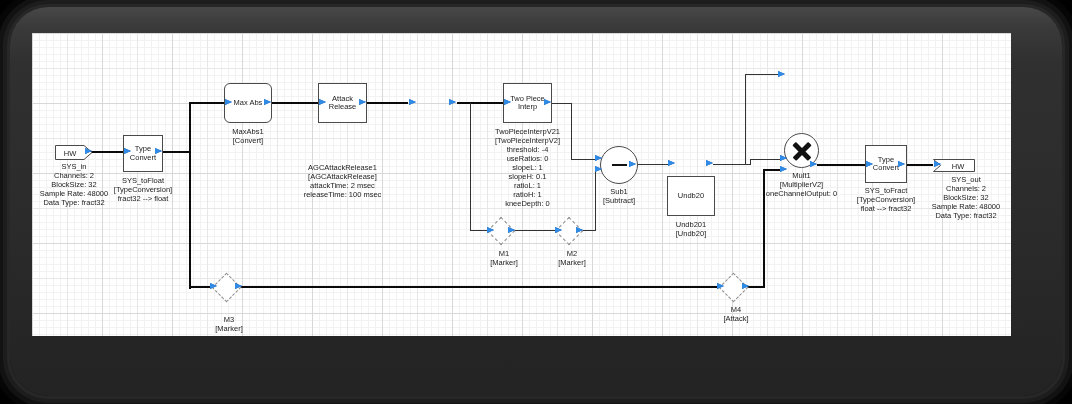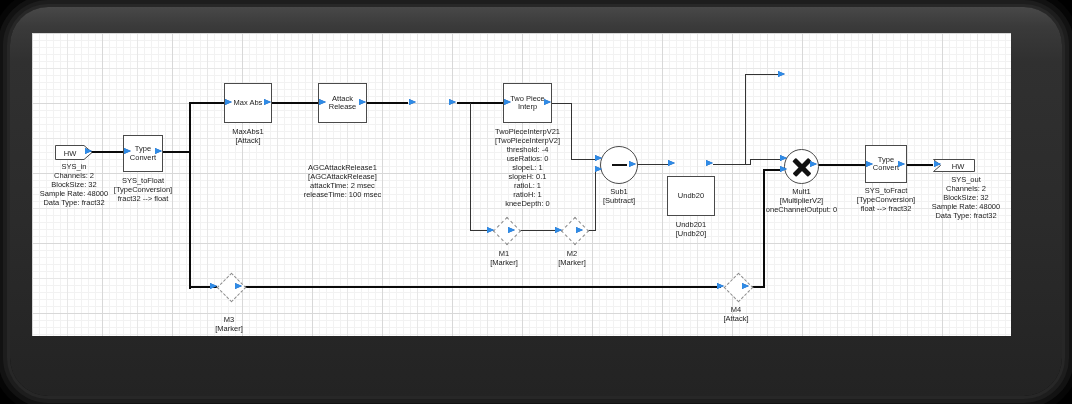--- a/index.html
+++ b/index.html
@@ -43,21 +43,21 @@
     font-size:7.5px;line-height:9px;color:#1c1c1c;white-space:pre-line;z-index:2;
   }
   .port{
     position:absolute;width:0;height:0;z-index:3;
     border-left:7px solid #2f8be6;
     border-top:3.5px solid transparent;border-bottom:3.5px solid transparent;
     filter:drop-shadow(0 0 0.5px #1a4e9e);
   }
   .hwshape{position:absolute;z-index:2;overflow:visible;}
   .hwshape text{font-size:7.5px;fill:#1c1c1c;}
-  .marker{position:absolute;width:26px;height:26px;z-index:2;display:flex;align-items:center;justify-content:flex-end;}
+  .marker{position:absolute;width:26px;height:26px;z-index:2;display:flex;align-items:center;justify-content:flex-start;}
   .marker .dia{width:18px;height:18px;background:#fff;border:1px dashed #8a8a8a;transform:rotate(45deg);}
   .marker.big .dia{width:19px;height:19px;}
   .minusbar{width:15px;height:2px;background:#111;}
   .xwrap{position:relative;width:22px;height:22px;}
   .xwrap span{position:absolute;left:0;top:9px;width:22px;height:4.5px;background:#111;border-radius:1px;}
   .xwrap span:nth-child(1){transform:rotate(45deg);}
   .xwrap span:nth-child(2){transform:rotate(-45deg);}
   .vu{display:flex;gap:4px;}
   .vu .col{display:flex;flex-direction:column;gap:1.5px;}
   .vu .bar{width:13px;height:3.5px;box-sizing:border-box;}
@@ -112,24 +112,24 @@
 Data Type: fract32</div>
 
     <div class="block" style="left:91px;top:102px;width:40px;height:37px;">
       <span class="btitle">Type
 Convert</span>
       <div class="blabel" style="top:calc(100% + 5px);">SYS_toFloat
 [TypeConversion]
 fract32 --&gt; float</div>
     </div>
 
-    <div class="block" style="left:192px;top:50px;width:48px;height:40px;">
+    <div class="block" style="left:192px;top:50px;width:48px;height:40px;border-radius:6px;">
       <span class="btitle">Max Abs</span>
       <div class="blabel" style="top:calc(100% + 5px);">MaxAbs1
-[Attack]</div>
+[Convert]</div>
     </div>
 
     <div class="block" style="left:286px;top:50px;width:49px;height:40px;">
       <span class="btitle">Attack
 Release</span>
       <div class="blabel" style="top:calc(100% + 5px);margin-top:36px;">AGCAttackRelease1
 [AGCAttackRelease]
 attackTime: 2 msec
 releaseTime: 100 msec</div>
     </div>
@@ -155,21 +155,21 @@
 [Subtract]</div>
     </div>
 
     <div class="block" style="left:635px;top:111px;width:48px;height:40px;margin-top:32px;">
       <span class="btitle">Undb20</span>
       <div class="blabel" style="top:calc(100% + 5px);">Undb201
 [Undb20]</div>
     </div>
 
 
-    <div class="block circle" style="left:752px;top:116px;width:35px;height:35px;">
+    <div class="block circle" style="left:752px;top:100px;width:35px;height:35px;">
       <div class="xwrap">
           <span></span>
           <span></span>
         </div>
       <div class="blabel" style="top:calc(100% + 4px);">Mult1
 [MultiplierV2]
 oneChannelOutput: 0</div>
     </div>
 
     <div class="block" style="left:833px;top:112px;width:42px;height:38px;">

